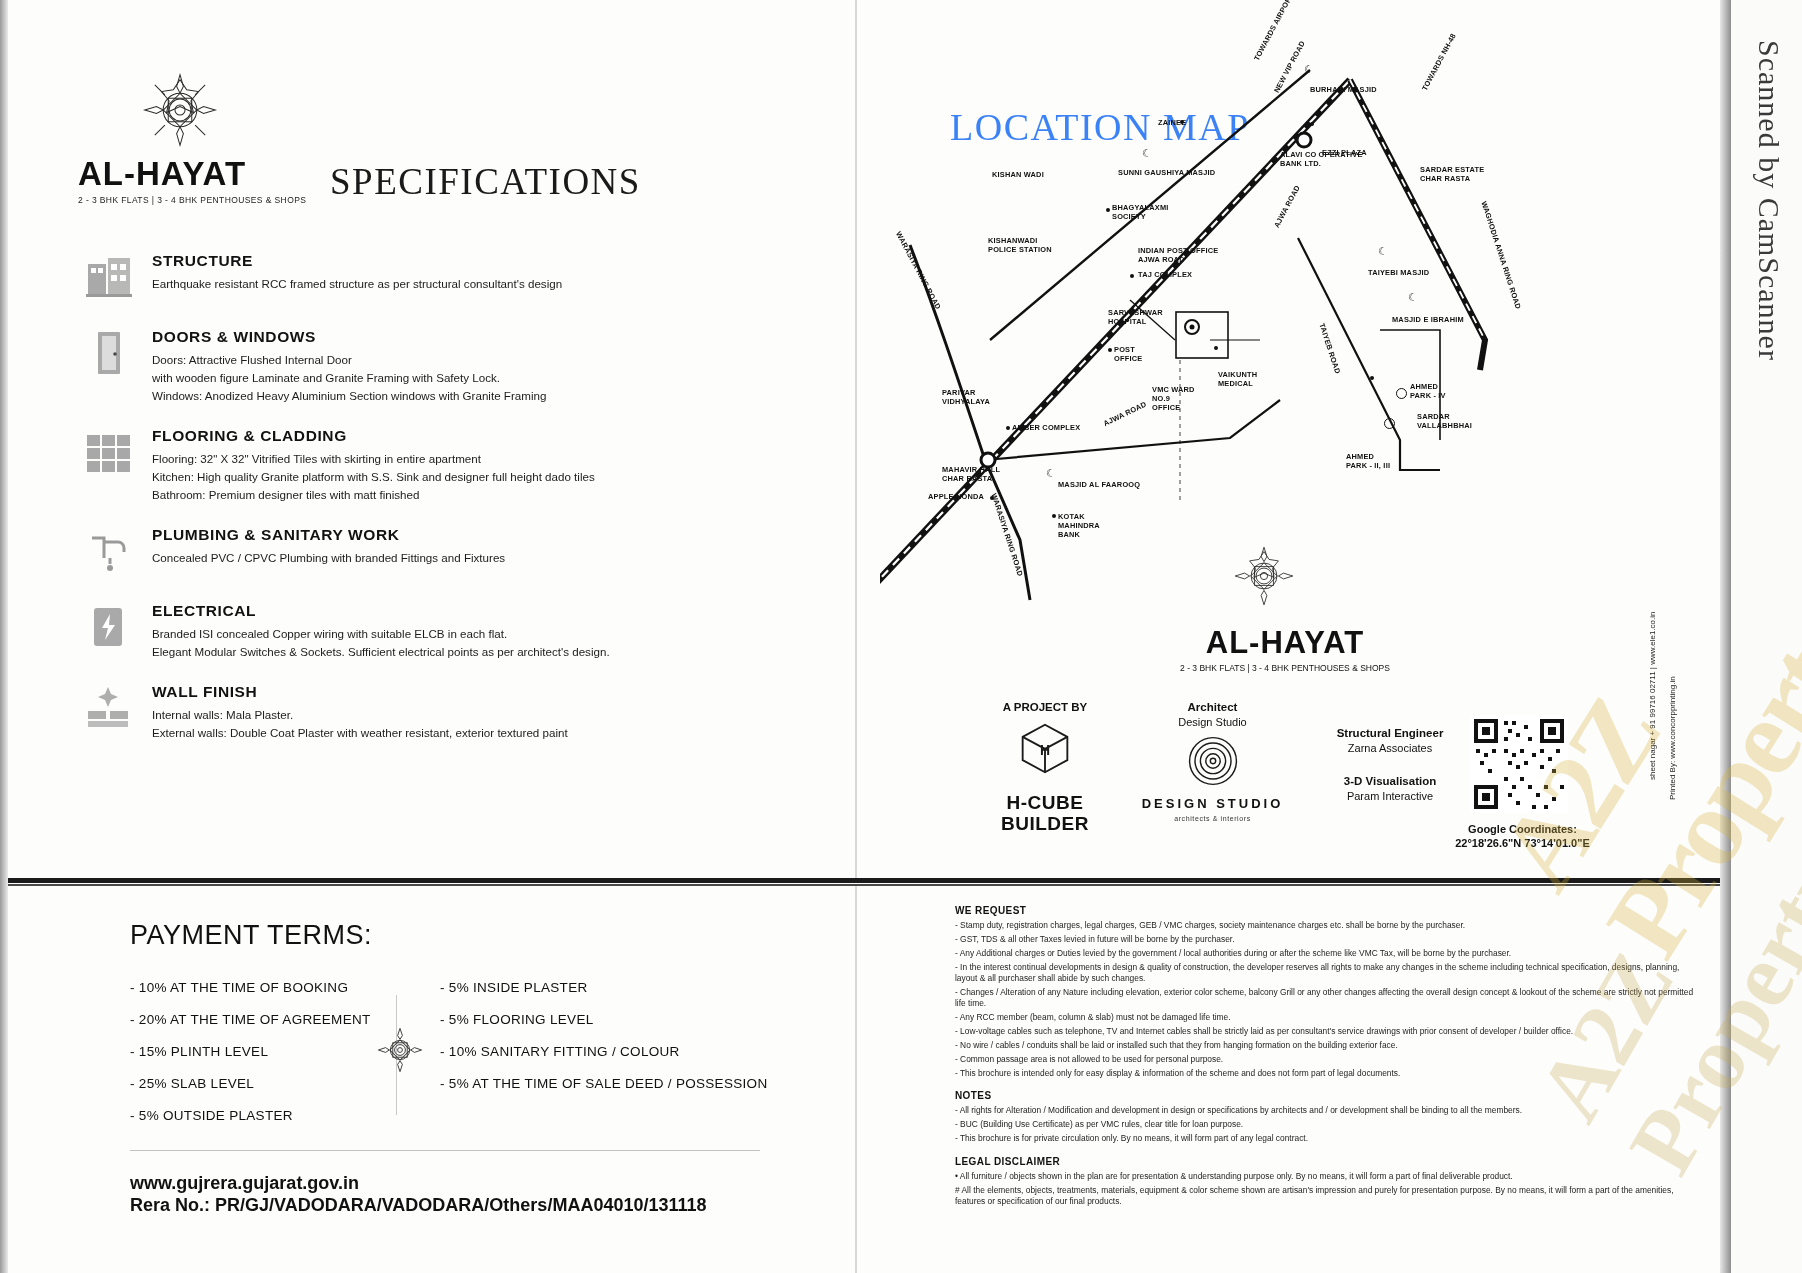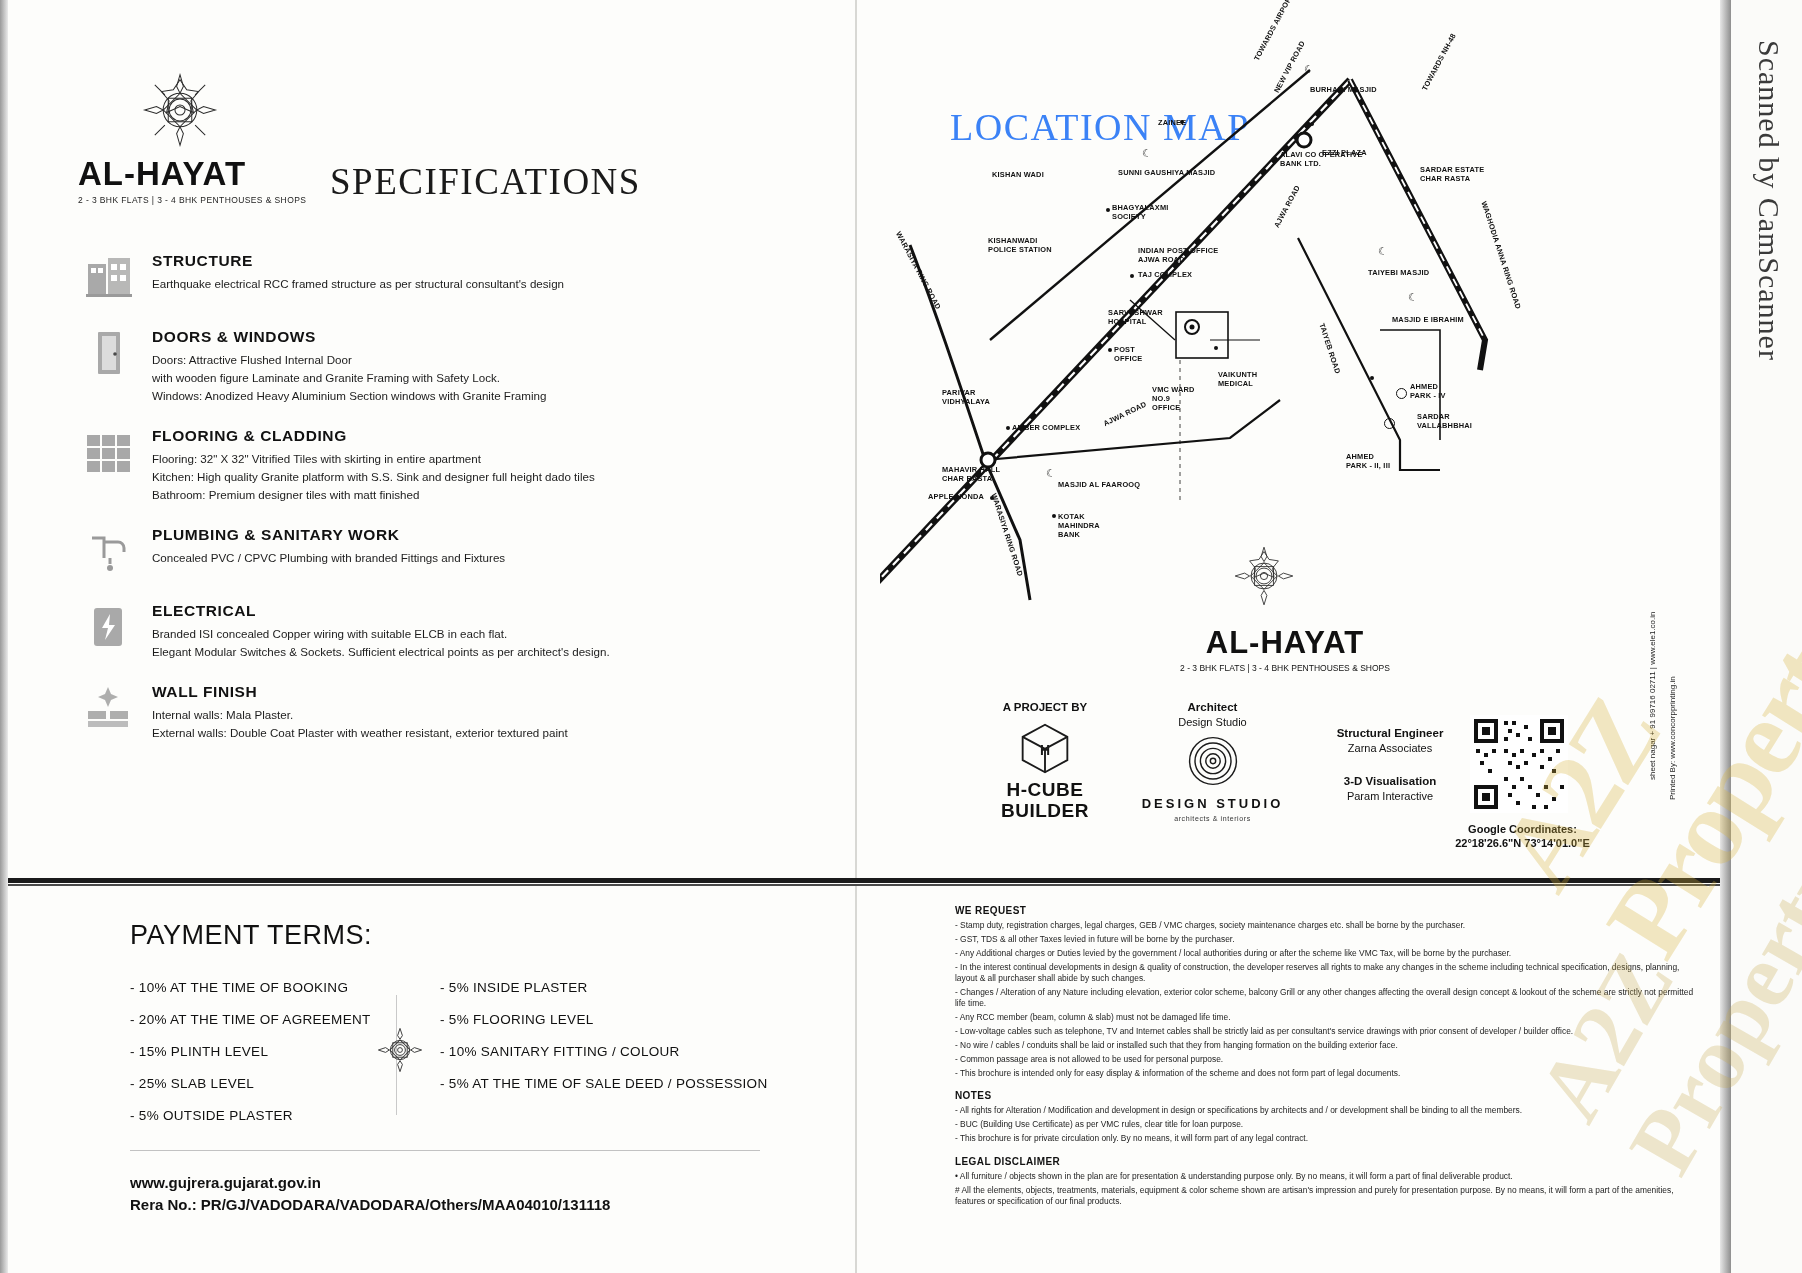--- a/index.html
+++ b/index.html
@@ -40,37 +40,37 @@
 
   .al-hayat-map{position:absolute;left:1135px;top:625px;text-align:center;width:300px;}
   .al-hayat-map .bn{font-size:31px;font-weight:bold;letter-spacing:1px;}
   .al-hayat-map .bs{font-size:8.5px;margin-top:2px;}
   .map-emblem{position:absolute;left:1228px;top:540px;width:72px;height:72px;}
 
   .credits{position:absolute;left:965px;top:700px;width:700px;display:flex;gap:0px;}
   .credit{text-align:center;font-size:11px;line-height:15px;}
   .c1{width:160px;} .c2{width:175px;} .c3{width:180px;}
   .credit .t{font-weight:bold;font-size:11.5px;}
-  .hcube{font-size:19px;font-weight:bold;line-height:21px;letter-spacing:.5px;margin-top:0;}
+  .hcube{font-size:19px;font-weight:bold;line-height:21px;letter-spacing:.5px;margin-top:13px;}
   .ds-name{font-weight:bold;font-size:13px;letter-spacing:3px;margin-top:4px;}
   .ds-sub{font-size:7px;letter-spacing:.6px;color:#333;}
   .qr{position:absolute;left:1470px;top:715px;width:98px;height:98px;}
   .gcoord{position:absolute;left:1440px;top:822px;width:165px;text-align:center;font-size:11px;font-weight:bold;line-height:14px;}
   .vert-right{position:absolute;font-size:8px;color:#222;writing-mode:vertical-rl;transform:rotate(180deg);}
   .watermark{position:absolute;left:1490px;top:620px;font-size:110px;font-weight:bold;color:rgba(214,180,60,.30);transform:rotate(-58deg);letter-spacing:-4px;font-family:"Liberation Serif",serif;}
 
   
   .pay-title{position:absolute;left:130px;top:920px;font-size:27px;letter-spacing:.5px;color:#111;}
   .pay-col-a{position:absolute;left:130px;top:980px;width:300px;}
   .pay-col-b{position:absolute;left:440px;top:980px;width:340px;}
   .pay-li{font-size:13.5px;letter-spacing:.3px;margin-bottom:17px;color:#111;}
   .pay-emblem{position:absolute;left:370px;top:1020px;width:60px;height:60px;}
   .pay-sep{position:absolute;left:396px;top:995px;width:1px;height:120px;background:#c9c9c9;}
   .pay-rule{position:absolute;left:130px;top:1150px;width:630px;height:1px;background:#c2c2c2;}
-  .rera{position:absolute;left:130px;top:1172px;font-size:15px;line-height:22px;font-weight:bold;color:#111;}
+  .rera{position:absolute;left:130px;top:1172px;font-size:18px;line-height:22px;font-weight:bold;color:#111;}
 
   
   .legal{position:absolute;left:955px;top:905px;width:745px;}
   .legal h4{margin:0 0 4px 0;font-size:10px;letter-spacing:.4px;font-weight:bold;}
   .legal p{margin:0 0 2.5px 0;font-size:8.4px;line-height:11.4px;color:#1d1d1d;}
   .legal .blk{margin-bottom:11px;}
   .wm2{position:absolute;left:1520px;top:880px;font-size:92px;font-weight:bold;color:rgba(196,168,78,.28);transform:rotate(-60deg);font-family:"Liberation Serif",serif;}
 </style>
 </head>
 <body>
@@ -118,21 +118,21 @@
           <rect x="7" y="14" width="5" height="5" fill="#fff"></rect>
             <rect x="14" y="14" width="5" height="5" fill="#fff"></rect>
           <rect x="27" y="10" width="6" height="6" fill="#fff"></rect>
             <rect x="36" y="10" width="6" height="6" fill="#fff"></rect>
           <rect x="27" y="21" width="6" height="6" fill="#fff"></rect>
             <rect x="36" y="21" width="6" height="6" fill="#fff"></rect>
           <rect x="2" y="40" width="46" height="3"></rect>
         </svg>
       </div>
       <div class="spec-h">STRUCTURE</div>
-      <div class="spec-p">Earthquake electrical RCC framed structure as per structural consultant's design</div>
+      <div class="spec-p">Earthquake resistant RCC framed structure as per structural consultant's design</div>
     </div>
 
     <div class="spec-row">
       <div class="spec-ico">
         <svg viewBox="0 0 50 46" width="50" height="46" fill="#9a9a9a">
           <rect x="14" y="2" width="22" height="42" rx="1" opacity=".85"></rect>
           <rect x="18" y="6" width="14" height="34" fill="#fff" opacity=".6"></rect>
           <circle cx="31" cy="24" r="1.8" fill="#4a4a4a"></circle>
         </svg>
       </div>

